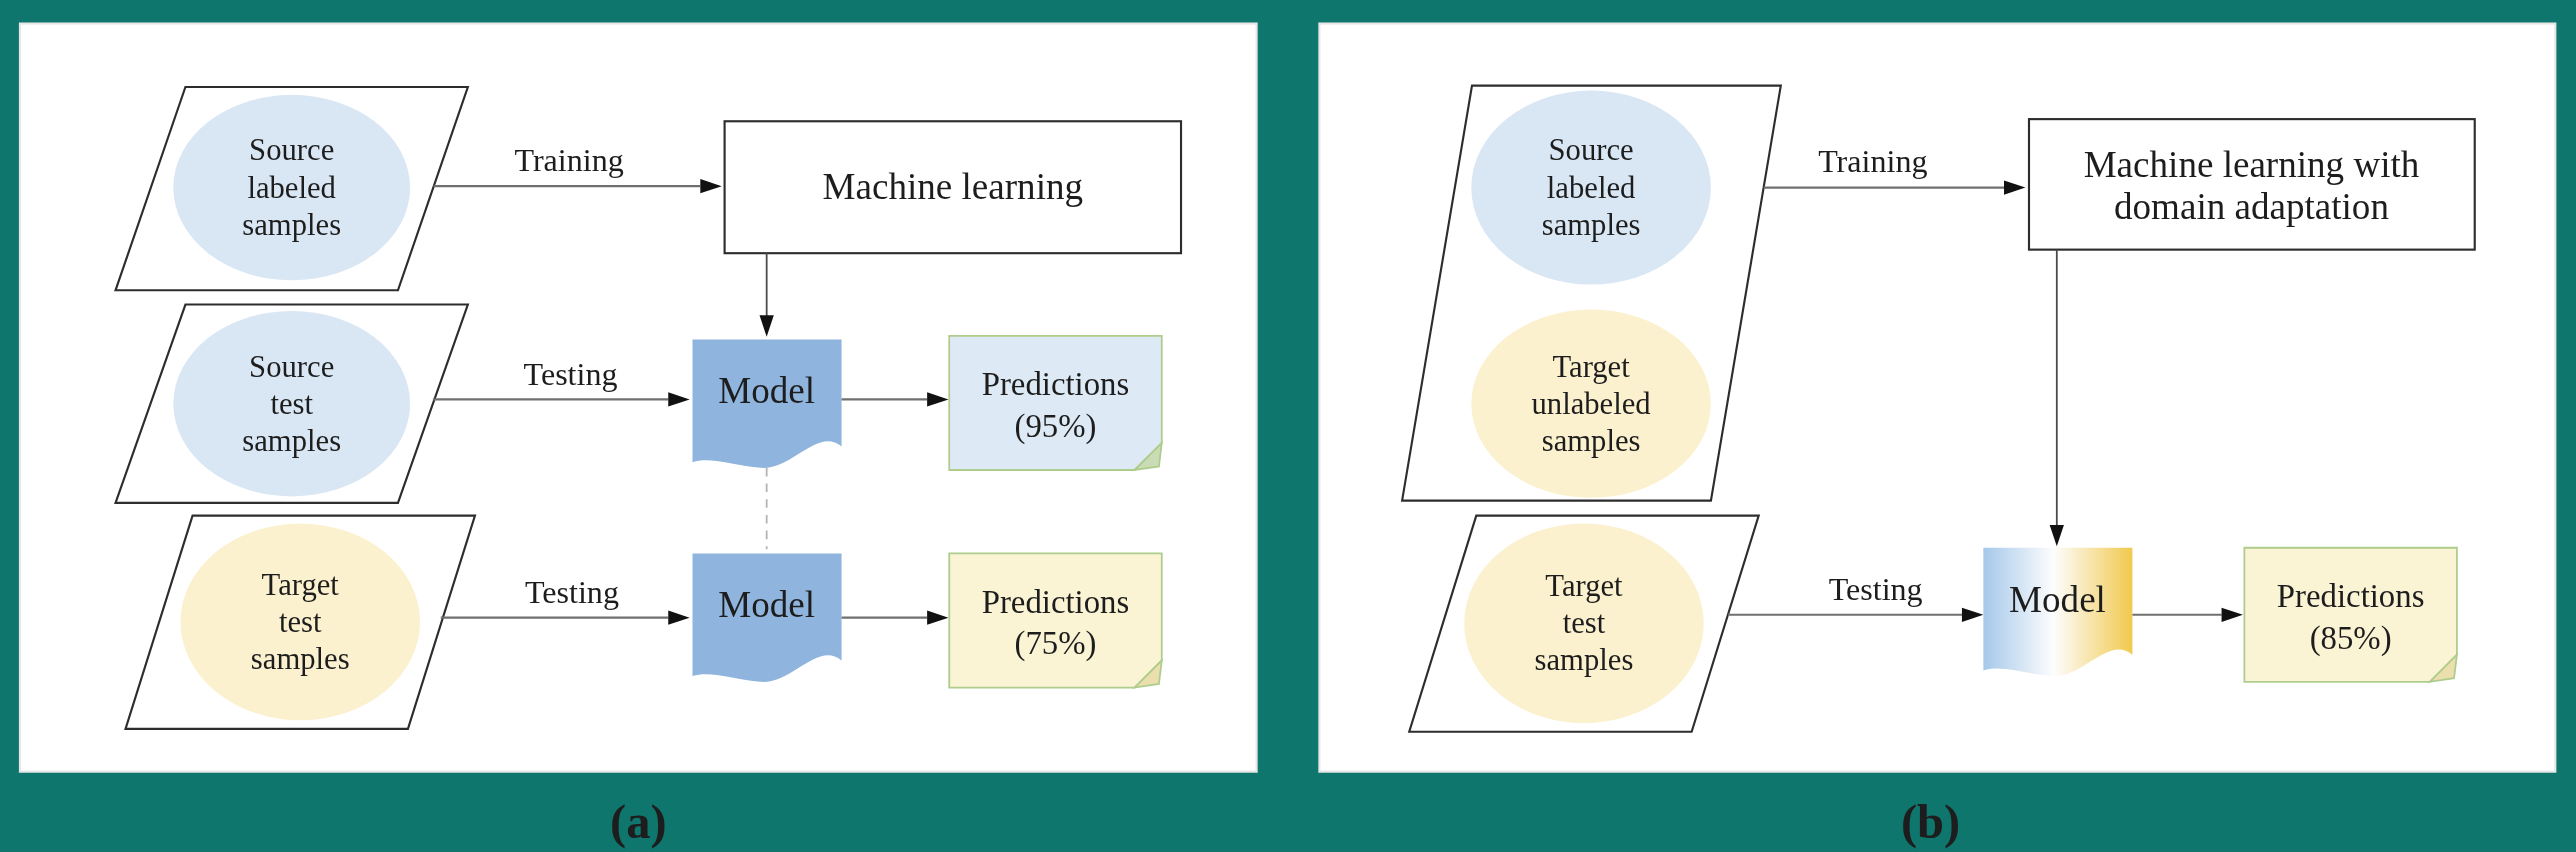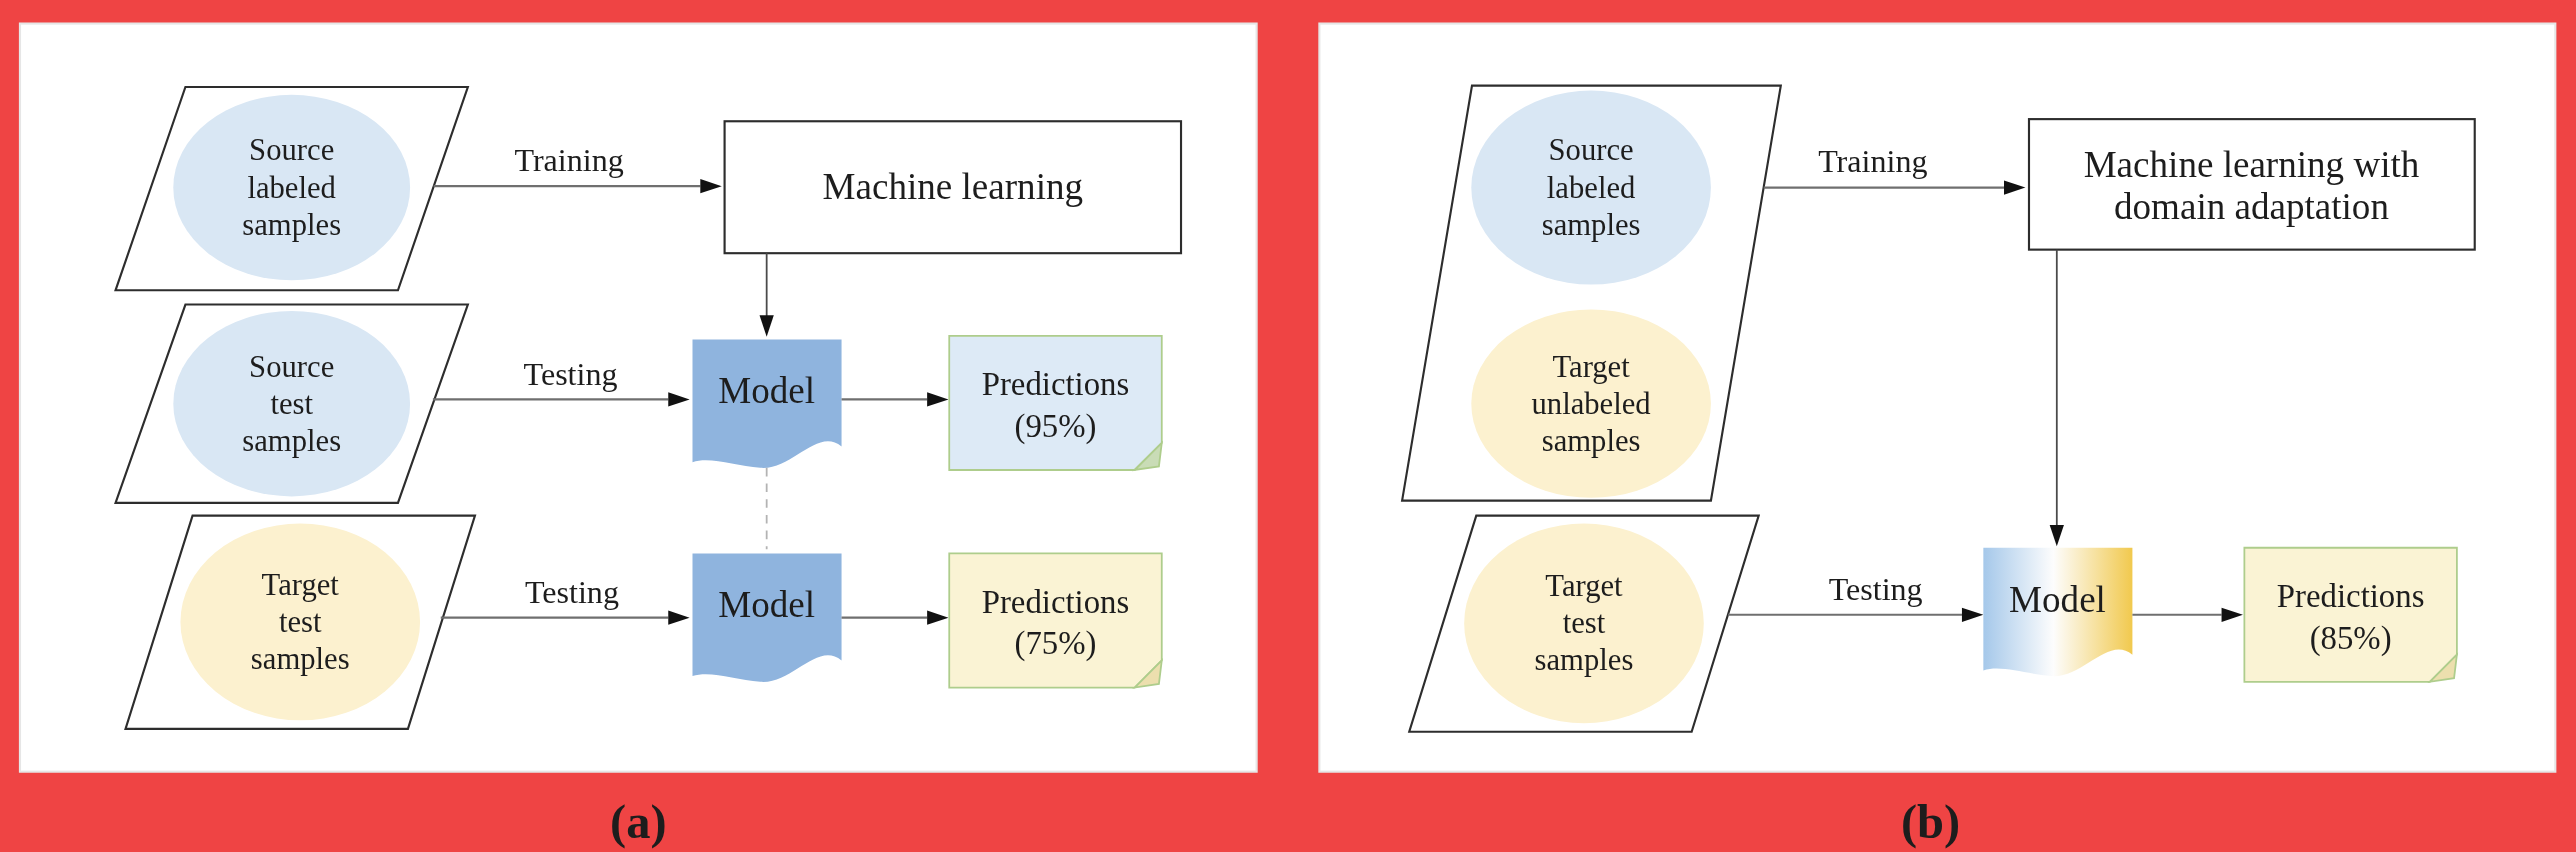--- a/index.html
+++ b/index.html
@@ -1,16 +1,16 @@
 <!DOCTYPE html>
 <html style="font-size:11.4px"><head>
 <meta charset="utf-8">
 <style>
   html,body{margin:0;padding:0;background:#ffffff;}
-  .stage{width:2576px;height:853px;position:relative;background:#ef4444;}
+  .stage{width:2576px;height:853px;position:relative;background:#0f766e;}
   svg{display:block;}
   .shape{stroke:#2d2d2d;stroke-width:3;fill:#ffffff;}
   .panel-frame{fill:#ffffff;stroke:#e6e6e6;stroke-width:3;}
   .flow-line{stroke:#6f6f6f;stroke-width:3;fill:none;}
   .conn-line{stroke:#4a4a4a;stroke-width:2.5;fill:none;}
   .dash-line{stroke:#b3b3b3;stroke-width:2.5;fill:none;stroke-dasharray:12 10;}
   .arrow-head{fill:#111111;stroke:none;}
   .note-main{stroke-width:2.5;}
   .note-ear-blue{fill:#c9dcb6;stroke-width:2.5;}
   .note-ear-yellow{fill:#ecdfae;stroke-width:2.5;}

